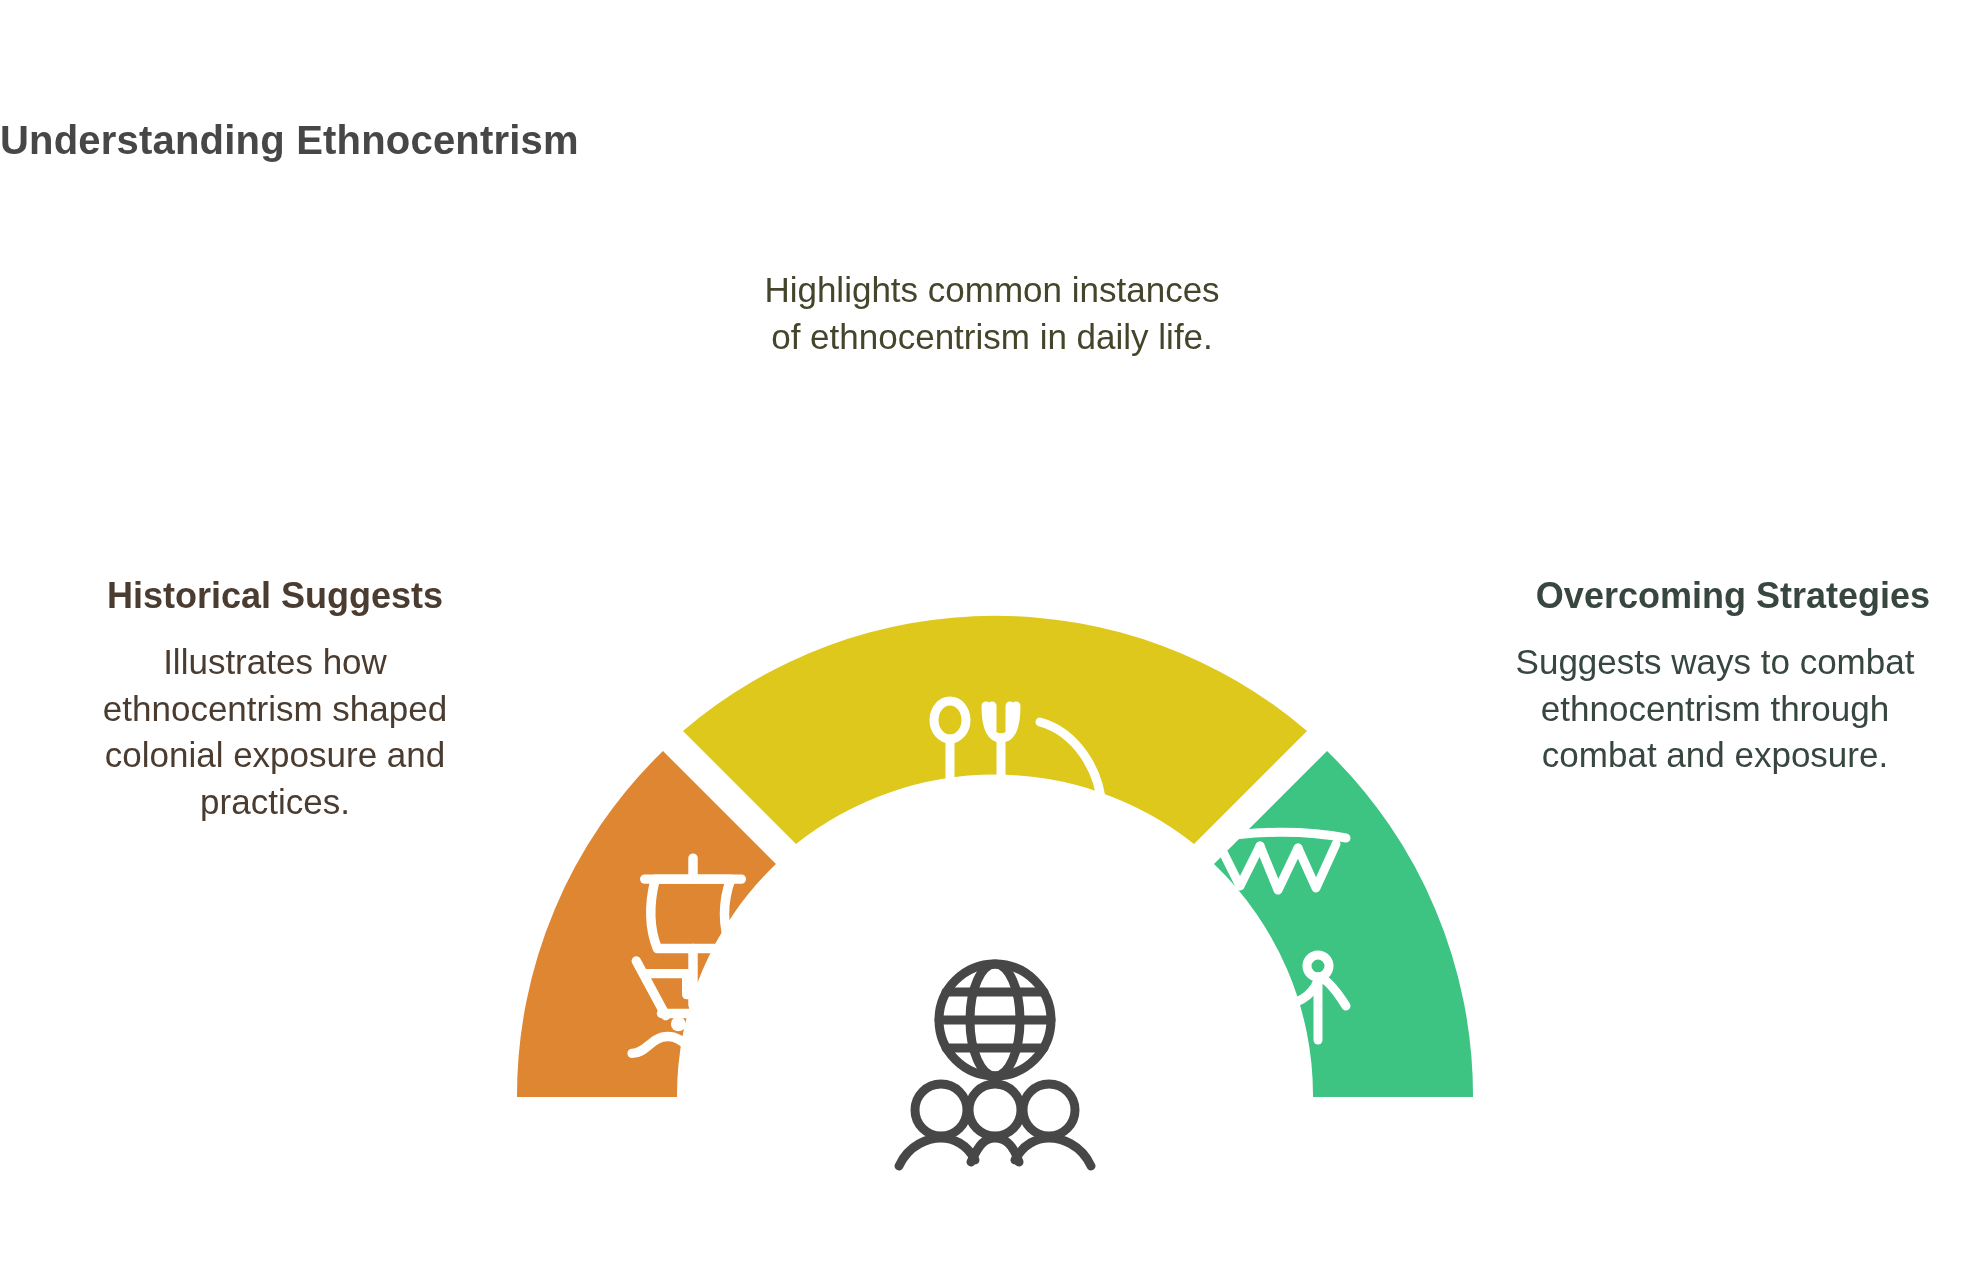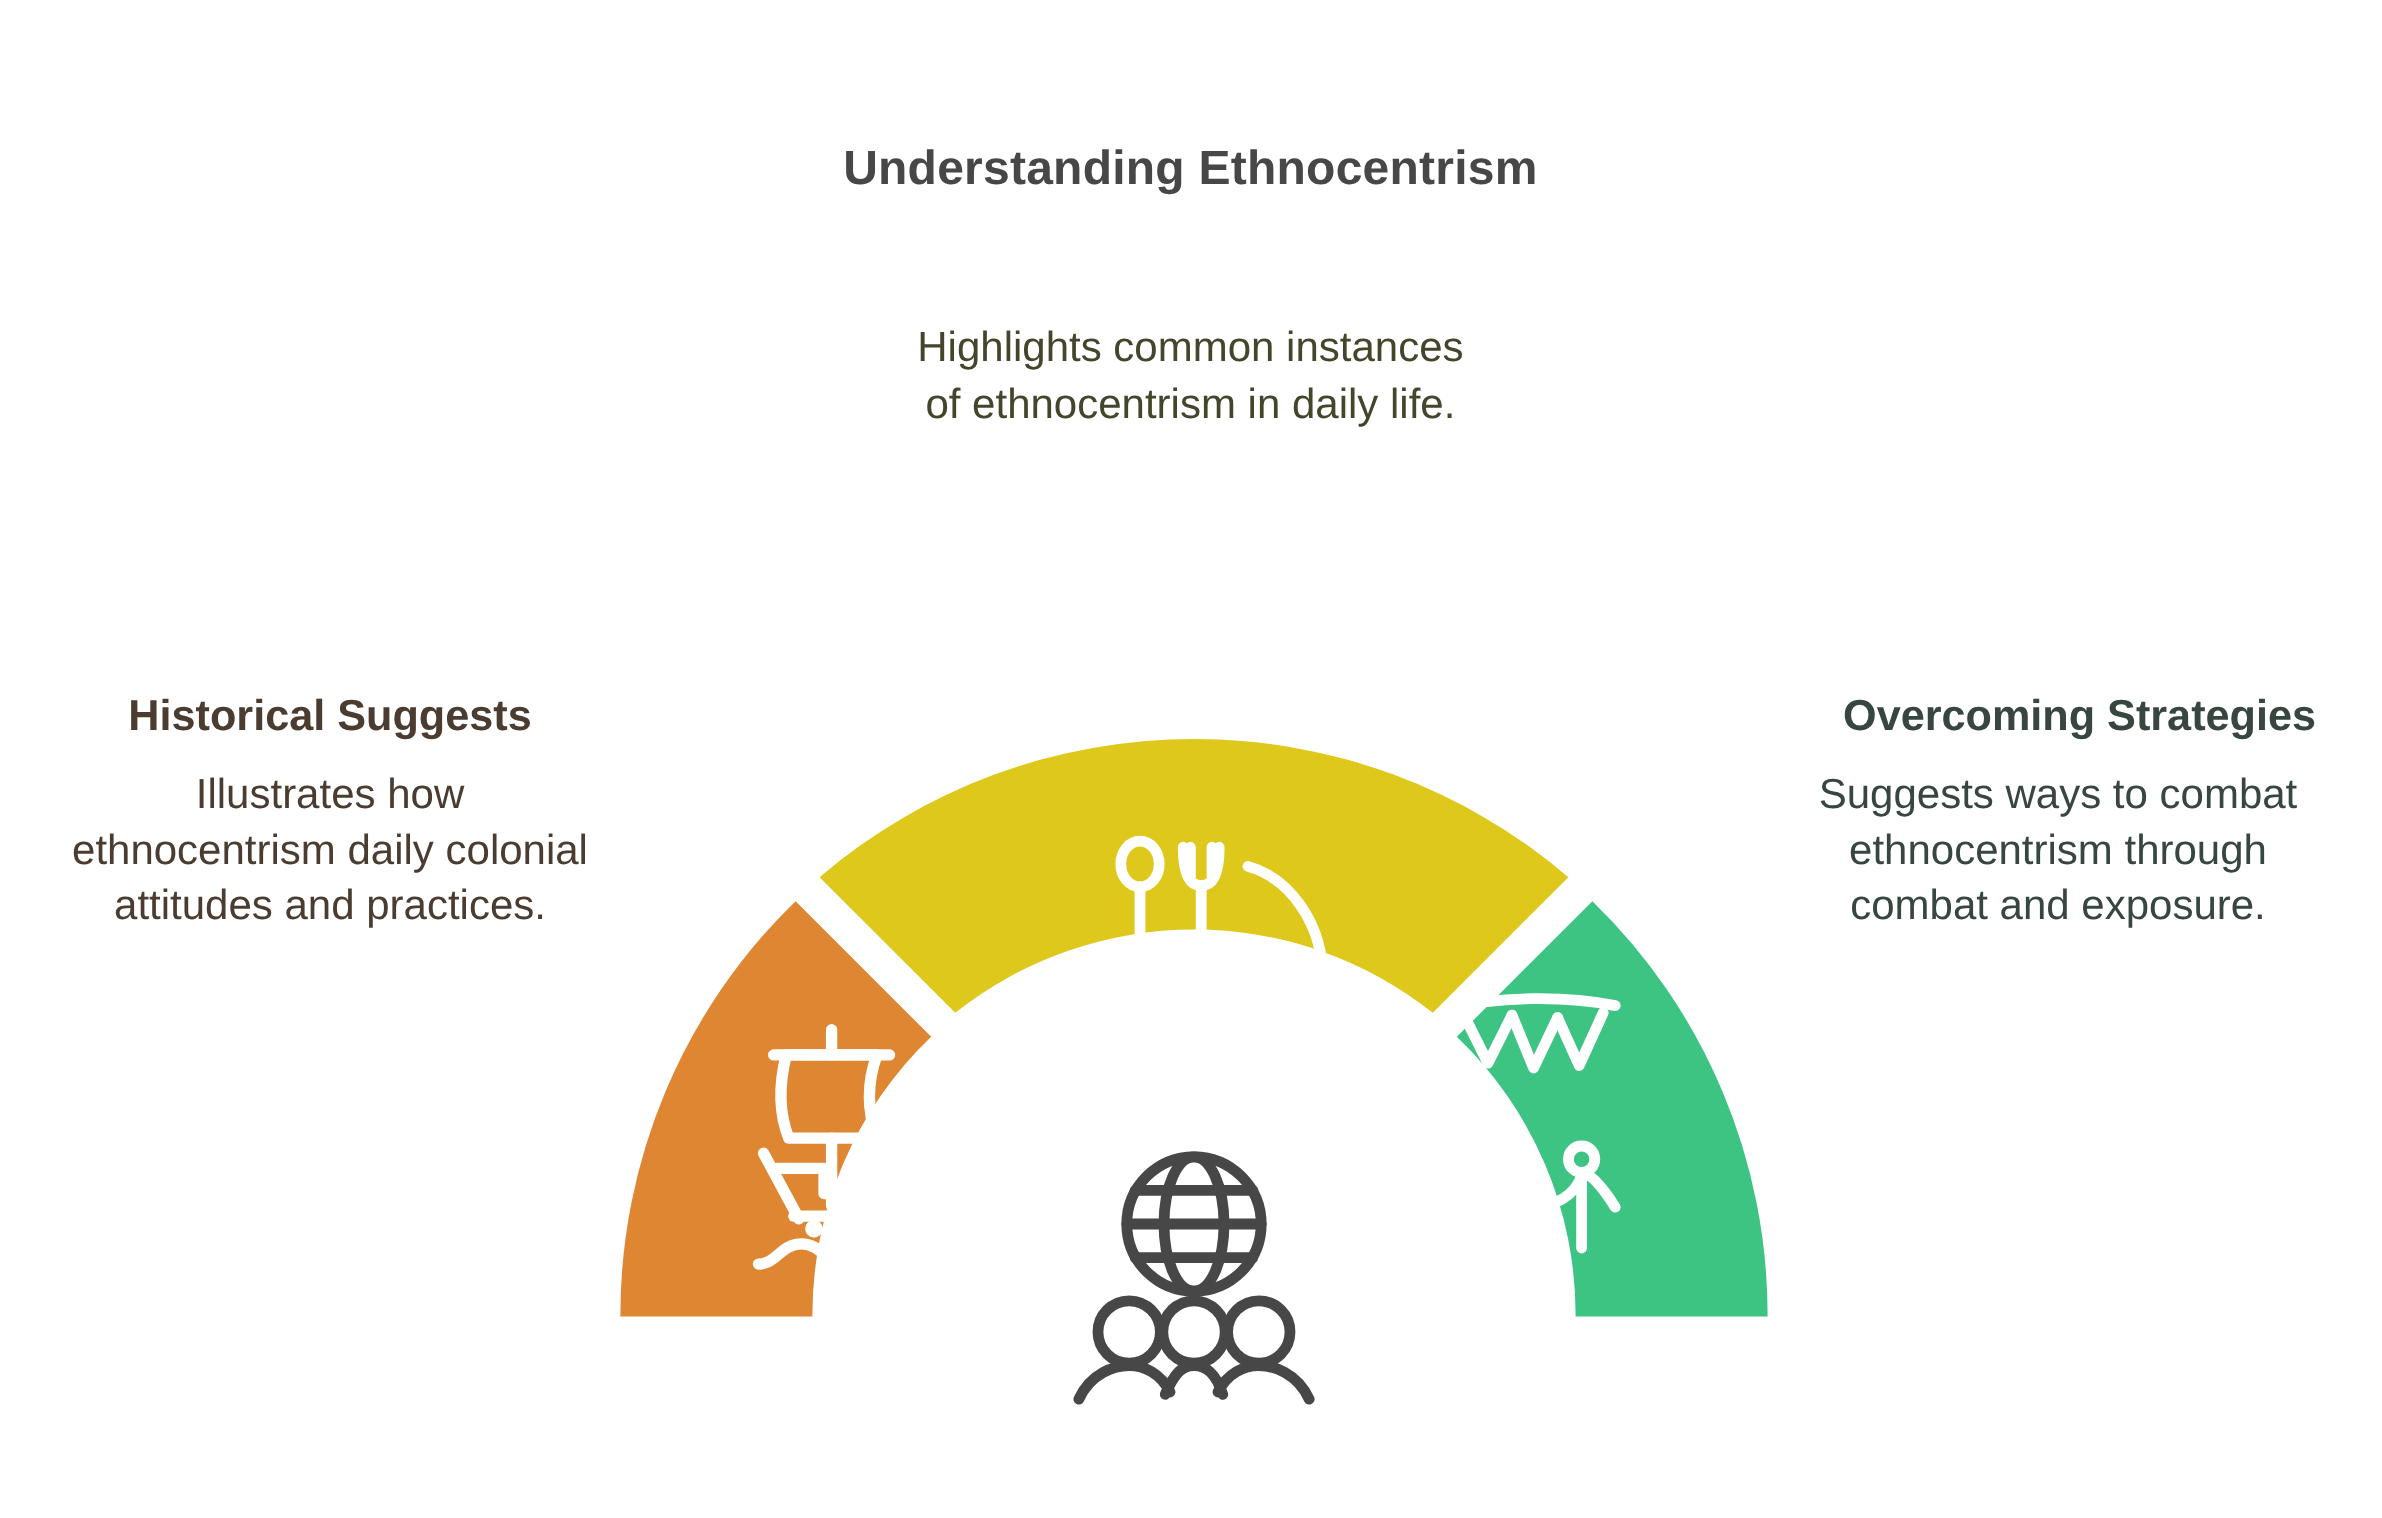--- a/index.html
+++ b/index.html
@@ -14,21 +14,20 @@
     overflow: hidden;
     font-family: "Liberation Sans", sans-serif;
     -webkit-font-smoothing: antialiased;
   }
 
   #page-title {
     position: absolute;
     left: 0;
     top: 118px;
     width: 1984px;
-    text-align: center;
     font-size: 40px;
     font-weight: bold;
     color: #474747;
     letter-spacing: 0.2px;
   }
 
   .panel {
     position: absolute;
     text-align: center;
   }
@@ -172,21 +171,21 @@
       <circle cx="54" cy="0" r="26"></circle>
       <path d="M -96,56 C -86,34 -66,28 -54,28 C -42,28 -28,34 -20,50"></path>
       <path d="M -24,52 C -16,34 -10,28 0,28 C 10,28 18,34 24,52"></path>
       <path d="M 20,50 C 28,34 42,28 54,28 C 66,28 86,34 96,56"></path>
     </g>
   </g>
 </svg>
 
 <div class="panel" id="panel-left">
   <div class="panel-heading">Historical Suggests</div>
-  <div class="panel-body">Illustrates how ethnocentrism daily colonial attitudes and practices.</div>
+  <div class="panel-body">Illustrates how ethnocentrism shaped colonial exposure and practices.</div>
 </div>
 
 <div class="panel" id="panel-center">
   <div class="panel-body">Highlights common instances of ethnocentrism in daily life.</div>
 </div>
 
 <div class="panel" id="panel-right">
   <div class="panel-heading">Overcoming Strategies</div>
   <div class="panel-body">Suggests ways to combat ethnocentrism through combat and exposure.</div>
 </div>

